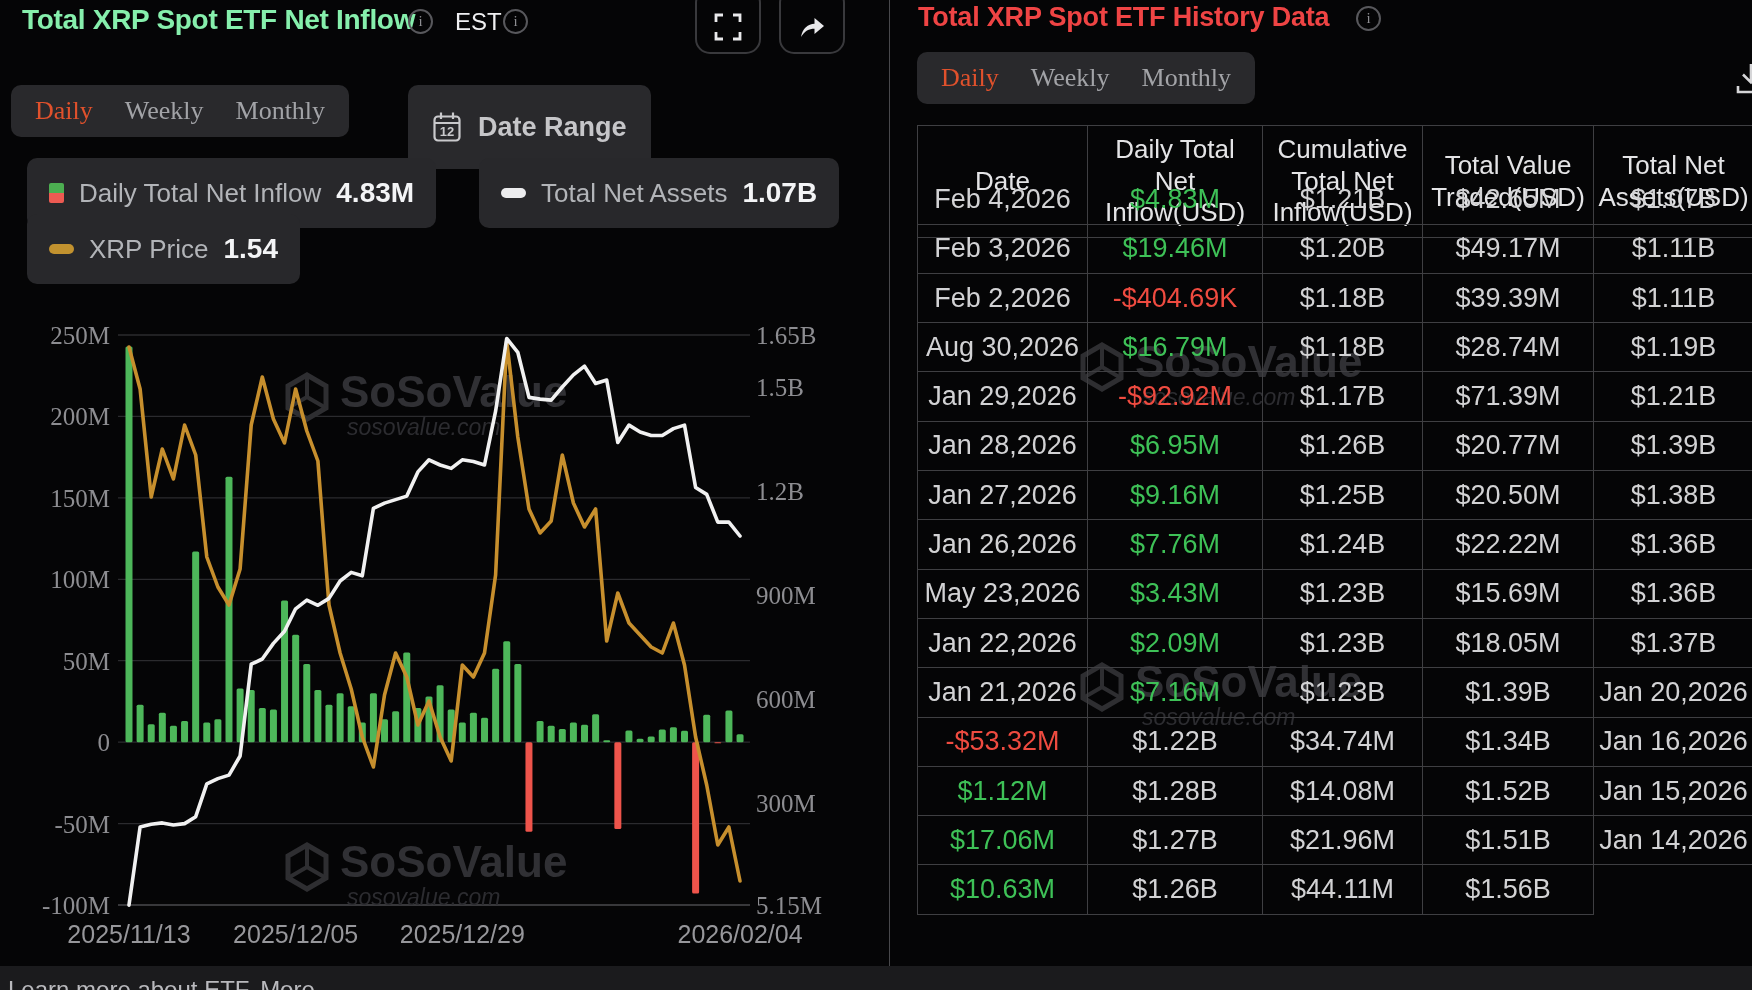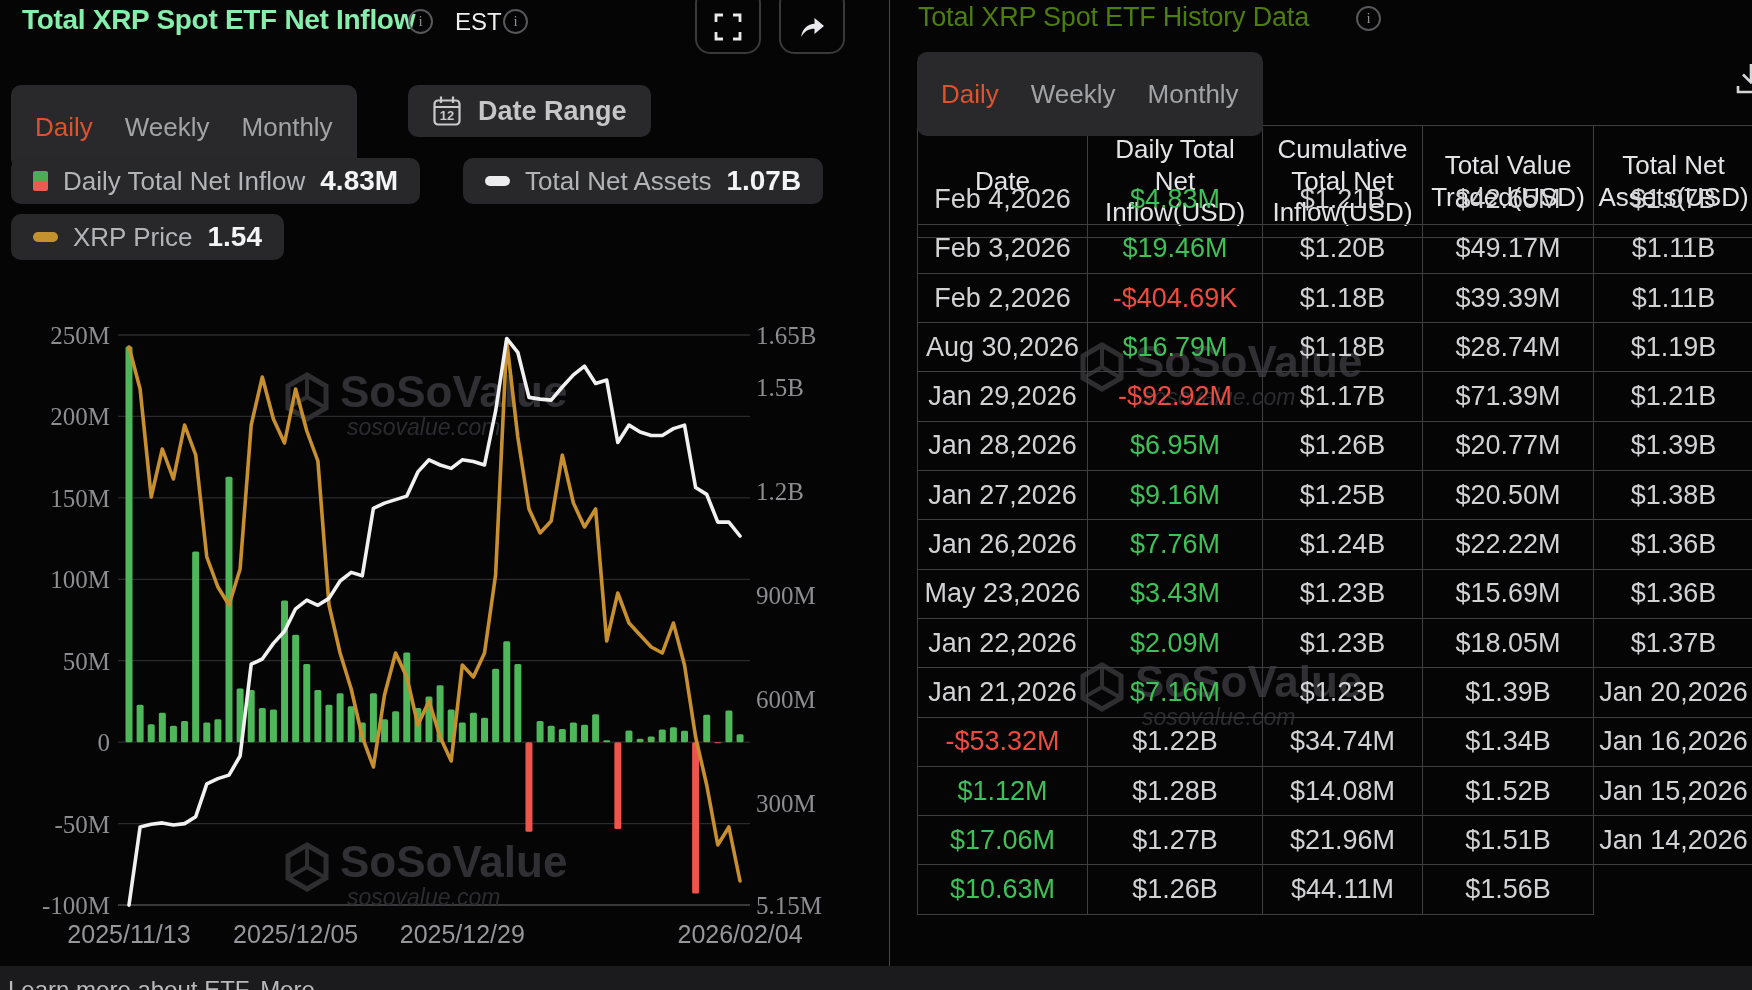--- a/index.html
+++ b/index.html
@@ -18,41 +18,41 @@
     color:#8e8e92;font-size:15px;font-family:"Liberation Serif",serif;
     display:flex;align-items:center;justify-content:center;z-index:3;
   }
   #est-label{left:455px;top:8px;font-size:24px;color:#efeff1;z-index:3;}
   .icon-btn{
     box-sizing:border-box;width:66px;height:66px;border:2px solid #39393c;border-radius:15px;
     display:flex;align-items:flex-end;justify-content:center;padding-bottom:10px;z-index:3;background:transparent;cursor:pointer;
   }
   .tab-bar{
     height:52px;border-radius:10px;background:#29292c;display:inline-flex;align-items:center;
-    padding:16px 24px;gap:32px;z-index:3;
+    padding:0 24px;gap:32px;z-index:3;font-family:Liberation Serif, serif;
   }
   .tab{font-size:26px;color:#a2a3a7;cursor:pointer;white-space:nowrap;}
   .tab.active{color:#e0512c;}
   #date-range-btn{
     left:408px;top:85px;height:52px;border-radius:10px;background:#29292c;display:inline-flex;
-    align-items:center;padding:0 24px;gap:16px;z-index:3;cursor:pointer;
+    align-items:center;padding:16px 24px;gap:16px;z-index:3;cursor:pointer;
   }
   #date-range-btn span{font-size:27px;font-weight:bold;color:#c6c6c9;}
   .legend-pill{
     height:46px;border-radius:10px;background:#28282b;display:inline-flex;align-items:center;
-    padding:0 22px;gap:15px;z-index:3;
+    padding:12px 22px;gap:15px;z-index:3;margin-left:16px;
   }
   .legend-label{font-size:26px;color:#b2b4b8;white-space:nowrap;}
   .legend-value{font-size:28px;font-weight:bold;color:#f3f4f6;white-space:nowrap;}
   .sw-split{width:15px;height:20px;display:flex;flex-direction:column;border-radius:2px;overflow:hidden;}
   .sw-split i{flex:1;}
   .sw-dash{width:25px;height:10px;border-radius:5px;}
   
   #panel-divider{left:889px;top:0;width:0;height:990px;border-left:1px solid #48484b;z-index:2;}
-  #right-title{left:918px;top:2px;font-size:27px;font-weight:normal;color:#4d7c0f;z-index:3;letter-spacing:-0.2px;}
+  #right-title{left:918px;top:2px;font-size:27px;font-weight:bold;color:#ef4444;z-index:3;letter-spacing:-0.2px;}
   #right-tabs{left:917px;top:52px;}
   #download-btn{left:1732px;top:60px;z-index:3;cursor:pointer;}
   
   #table-clip{left:917px;top:125px;width:836px;height:827px;overflow:hidden;z-index:2;}
   #history-table{
     display:grid;grid-template-columns:170px 175px 160px 171px 160px;
     grid-auto-rows:49.3px;border-top:1px solid #3f3f42;border-left:1px solid #3f3f42;
   }
   .th,.td{
     box-sizing:border-box;border-right:1px solid #3f3f42;border-bottom:1px solid #3f3f42;

